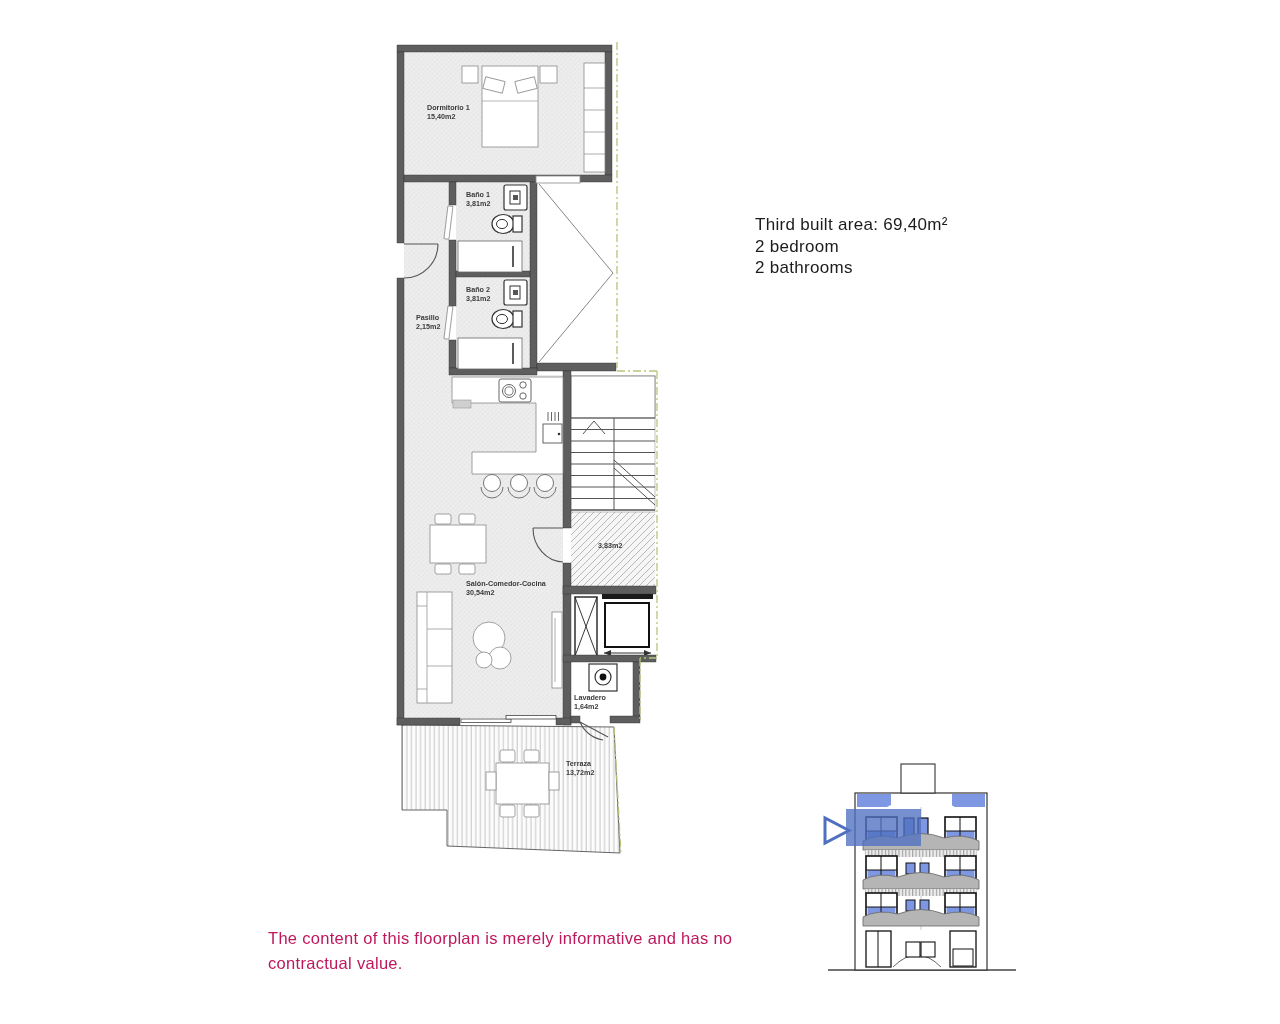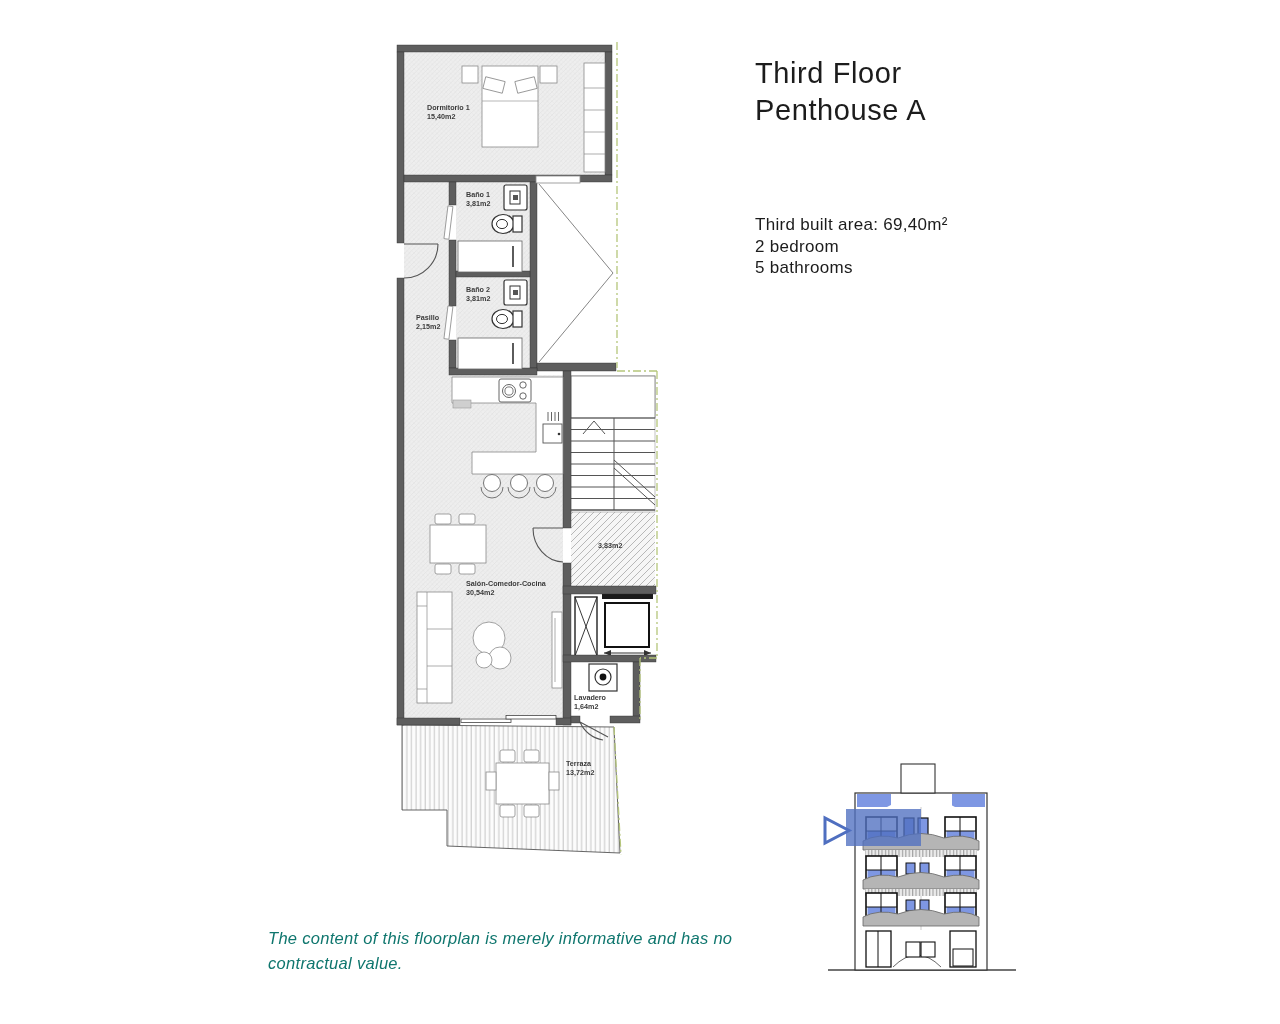--- a/index.html
+++ b/index.html
@@ -3,21 +3,21 @@
 <meta charset="utf-8">
 <style>
   html,body{margin:0;padding:0;background:#fff;}
   .canvas{position:relative;width:1280px;height:1024px;background:#ffffff;overflow:hidden;
           font-family:"Liberation Sans",sans-serif;color:#1d1d1d;}
   .page-title{position:absolute;left:755px;top:55px;font-size:29px;line-height:37px;
               font-weight:500;letter-spacing:0.6px;color:#1c1c1c;}
   .summary{position:absolute;left:755px;top:214px;font-size:17px;line-height:21.5px;
            letter-spacing:0.3px;color:#1c1c1c;}
   .disclaimer{position:absolute;left:268px;top:926px;width:505px;font-size:16.5px;
-              line-height:1.5;letter-spacing:0.3px;color:#0f766e;font-style:italic;}
+              line-height:1.5;letter-spacing:0.3px;color:#be185d;}
   svg text{font-family:"Liberation Sans",sans-serif;font-size:7.2px;font-weight:bold;fill:#3a3a3a;}
   .wall{fill:#5e5e5e;stroke:#2f2f2f;stroke-width:0.4;}
   .furn{fill:#ffffff;stroke:#8a8a8a;stroke-width:0.8;}
   .fix{fill:#ffffff;stroke:#333;stroke-width:1.2;}
   .thin{stroke:#555;stroke-width:1;fill:none;}
   .door{stroke:#555;stroke-width:1.1;fill:none;}
   .green{stroke:#b5c67b;stroke-width:1.3;fill:none;stroke-dasharray:8 3 2 3;}
 </style>
 </head>
 <body>
@@ -217,29 +217,25 @@
       <text x="466" y="586">Salón-Comedor-Cocina</text>
       <text x="466" y="595">30,54m2</text>
       <text x="598" y="548">3,83m2</text>
       <text x="574" y="700">Lavadero</text>
       <text x="574" y="709">1,64m2</text>
       <text x="566" y="766">Terraza</text>
       <text x="566" y="775">13,72m2</text>
     </g>
   </svg>
 
-  <div class="page-title">
-    <div>Third Floor</div>
-    <div>Penthouse A</div>
-  </div>
 
   <div class="summary">
     <div>Third built area: 69,40m²</div>
     <div>2 bedroom</div>
-    <div>5 bathrooms</div>
+    <div>2 bathrooms</div>
   </div>
 
   <div class="disclaimer">The content of this floorplan is merely informative and has no contractual value.</div>
 
   <svg style="position:absolute;left:815px;top:755px;" width="205" height="222" viewBox="815 755 205 222">
     <defs>
       <pattern id="stripes" patternUnits="userSpaceOnUse" width="3.4" height="8">
         <rect width="3.4" height="8" fill="#ececec"></rect>
         <path d="M1.5,0 V8" stroke="#8f8f8f" stroke-width="0.9"></path>
       </pattern>

